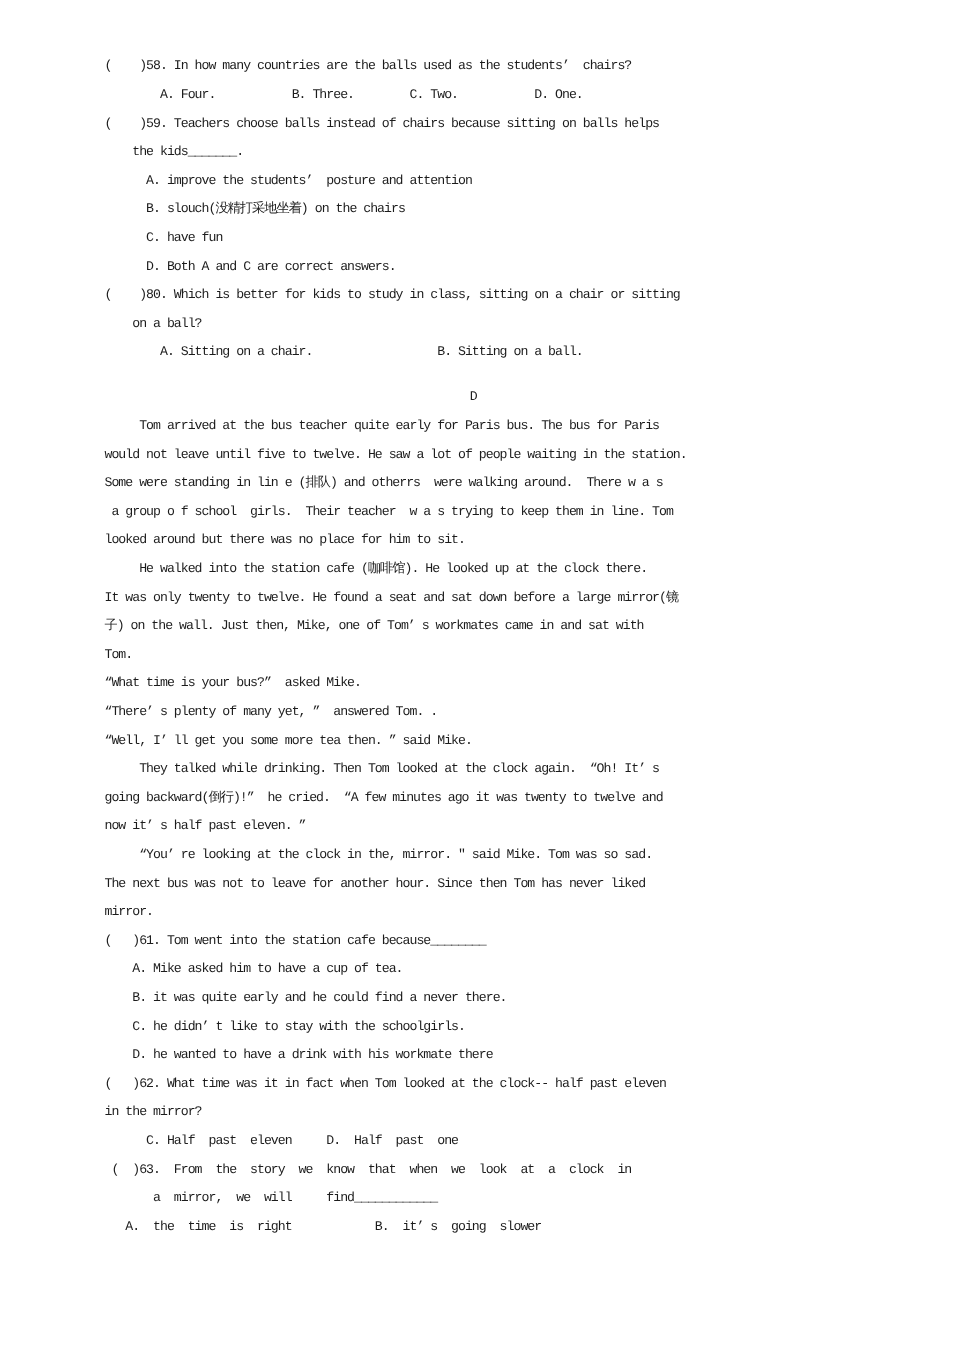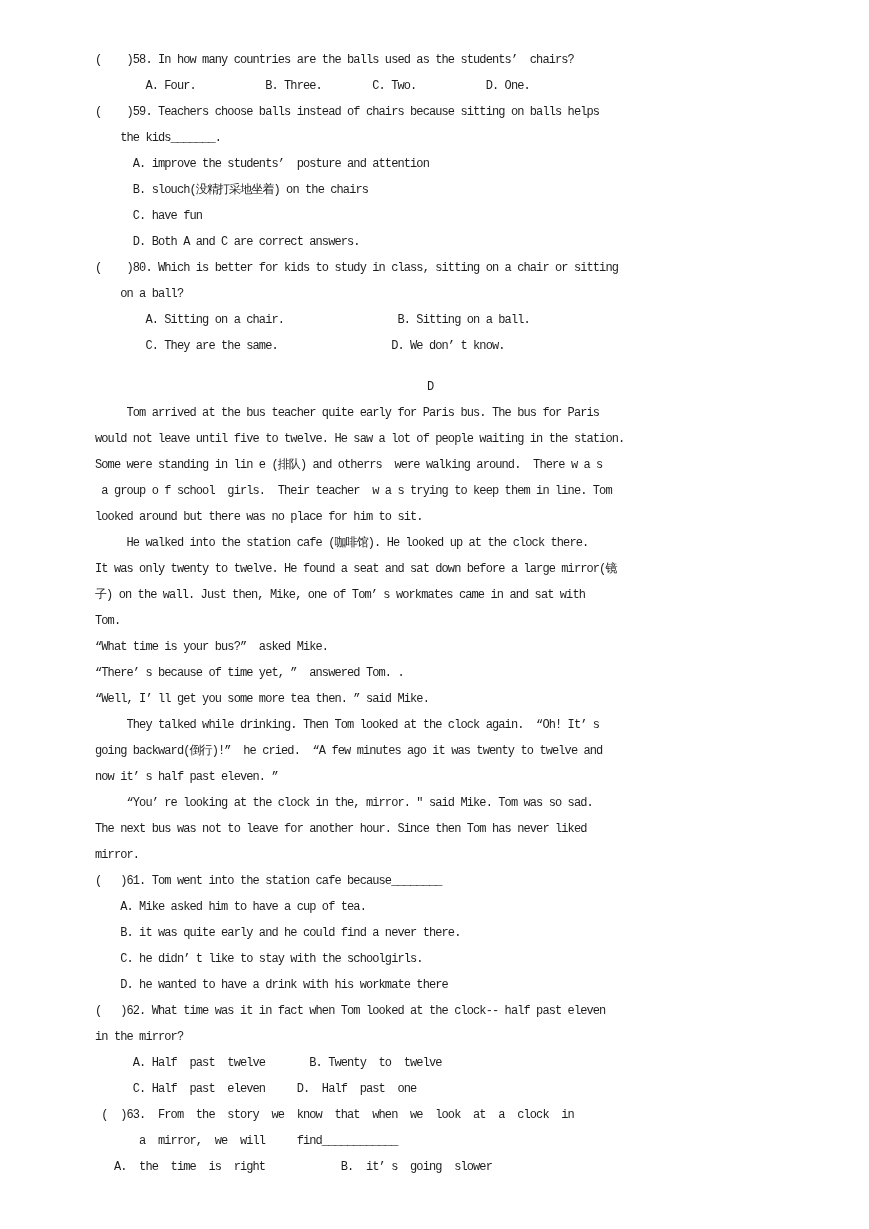--- a/index.html
+++ b/index.html
@@ -41,47 +41,45 @@
       <div class="line">        A. Four.           B. Three.        C. Two.           D. One.</div>
       <div class="line">(    )59. Teachers choose balls instead of chairs because sitting on balls helps</div>
       <div class="line">    the kids_______.</div>
       <div class="line">      A. improve the students’  posture and attention</div>
       <div class="line">      B. slouch(没精打采地坐着) on the chairs</div>
       <div class="line">      C. have fun</div>
       <div class="line">      D. Both A and C are correct answers.</div>
       <div class="line">(    )80. Which is better for kids to study in class, sitting on a chair or sitting</div>
       <div class="line">    on a ball?</div>
       <div class="line">        A. Sitting on a chair.                  B. Sitting on a ball.</div>
-      <div class="line">        C. They are the same.                  D. We don’ t know.</div>
       <div class="line blank"></div>
       <div class="line center">D</div>
       <div class="line">     Tom arrived at the bus teacher quite early for Paris bus. The bus for Paris</div>
       <div class="line">would not leave until five to twelve. He saw a lot of people waiting in the station.</div>
       <div class="line">Some were standing in lin e (排队) and otherrs  were walking around.  There w a s</div>
       <div class="line"> a group o f school  girls.  Their teacher  w a s trying to keep them in line. Tom</div>
       <div class="line">looked around but there was no place for him to sit.</div>
       <div class="line">     He walked into the station cafe (咖啡馆). He looked up at the clock there.</div>
       <div class="line">It was only twenty to twelve. He found a seat and sat down before a large mirror(镜</div>
       <div class="line">子) on the wall. Just then, Mike, one of Tom’ s workmates came in and sat with</div>
       <div class="line">Tom.</div>
       <div class="line">“What time is your bus?”  asked Mike.</div>
-      <div class="line">“There’ s because of time yet, ”  answered Tom. .</div>
+      <div class="line">“There’ s plenty of many yet, ”  answered Tom. .</div>
       <div class="line">“Well, I’ ll get you some more tea then. ” said Mike.</div>
       <div class="line">     They talked while drinking. Then Tom looked at the clock again.  “Oh! It’ s</div>
       <div class="line">going backward(倒行)!”  he cried.  “A few minutes ago it was twenty to twelve and</div>
       <div class="line">now it’ s half past eleven. ”</div>
       <div class="line">     “You’ re looking at the clock in the, mirror. ″ said Mike. Tom was so sad.</div>
       <div class="line">The next bus was not to leave for another hour. Since then Tom has never liked</div>
       <div class="line">mirror.</div>
       <div class="line">(   )61. Tom went into the station cafe because________</div>
       <div class="line">    A. Mike asked him to have a cup of tea.</div>
       <div class="line">    B. it was quite early and he could find a never there.</div>
       <div class="line">    C. he didn’ t like to stay with the schoolgirls.</div>
       <div class="line">    D. he wanted to have a drink with his workmate there</div>
       <div class="line">(   )62. What time was it in fact when Tom looked at the clock-- half past eleven</div>
       <div class="line">in the mirror?</div>
-      <div class="line">      A. Half  past  twelve       B. Twenty  to  twelve</div>
       <div class="line">      C. Half  past  eleven     D.  Half  past  one</div>
       <div class="line"> (  )63.  From  the  story  we  know  that  when  we  look  at  a  clock  in</div>
       <div class="line">       a  mirror,  we  will     find____________</div>
       <div class="line">   A.  the  time  is  right            B.  it’ s  going  slower</div>
     </div>
 </div>
 
 </body></html>

